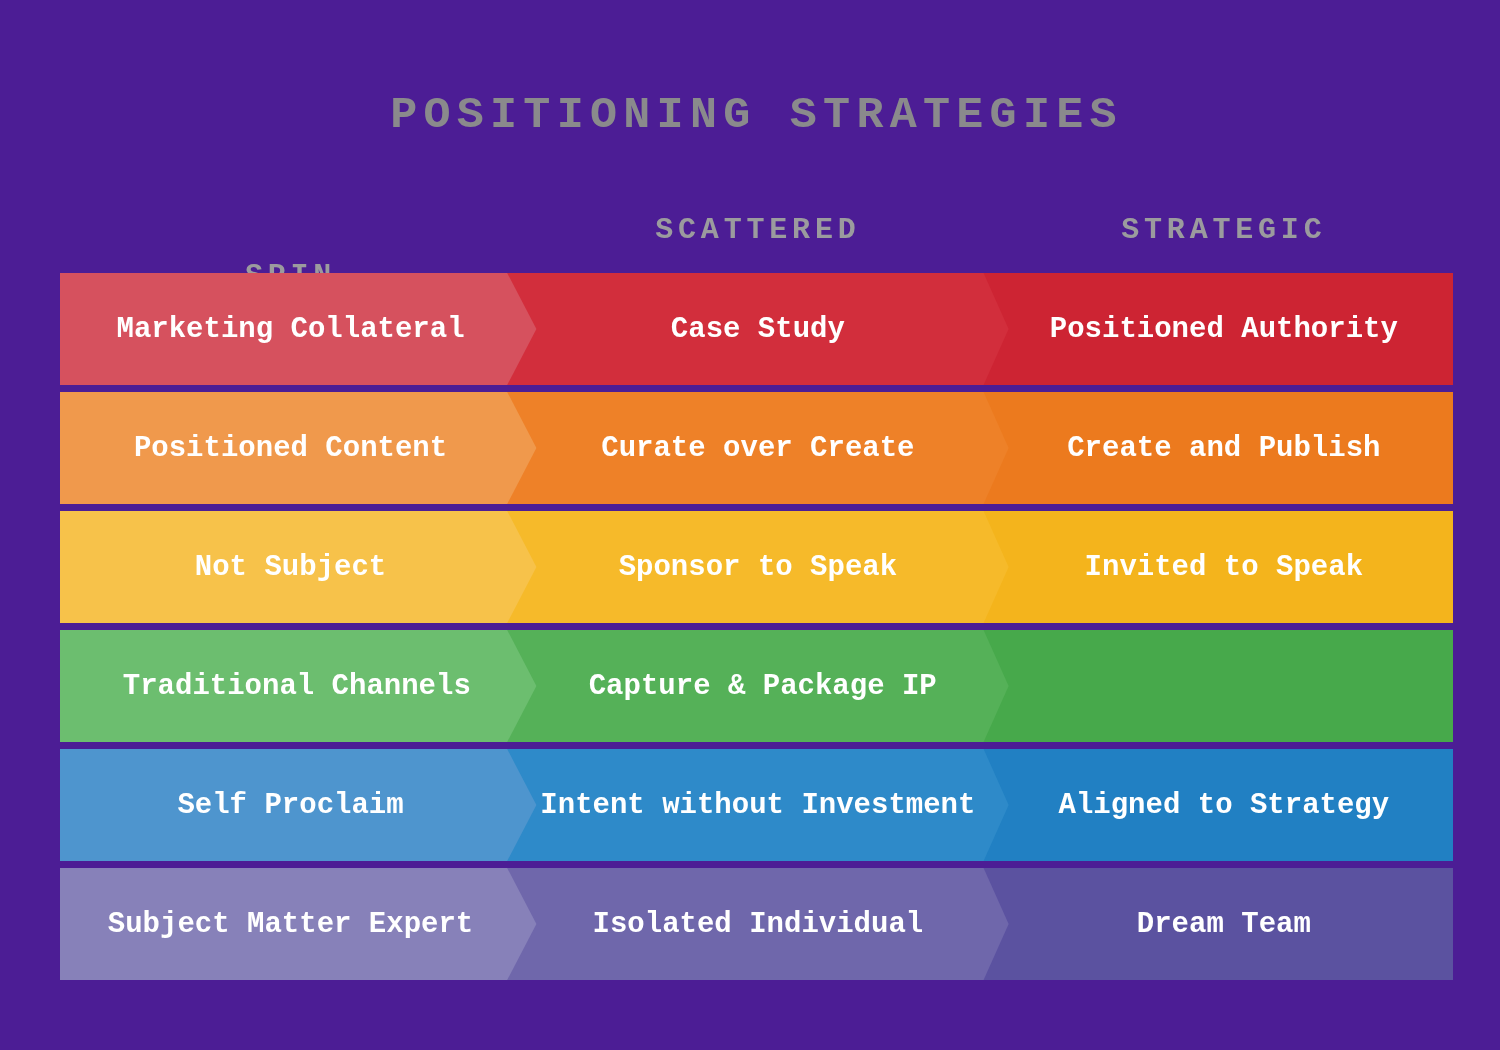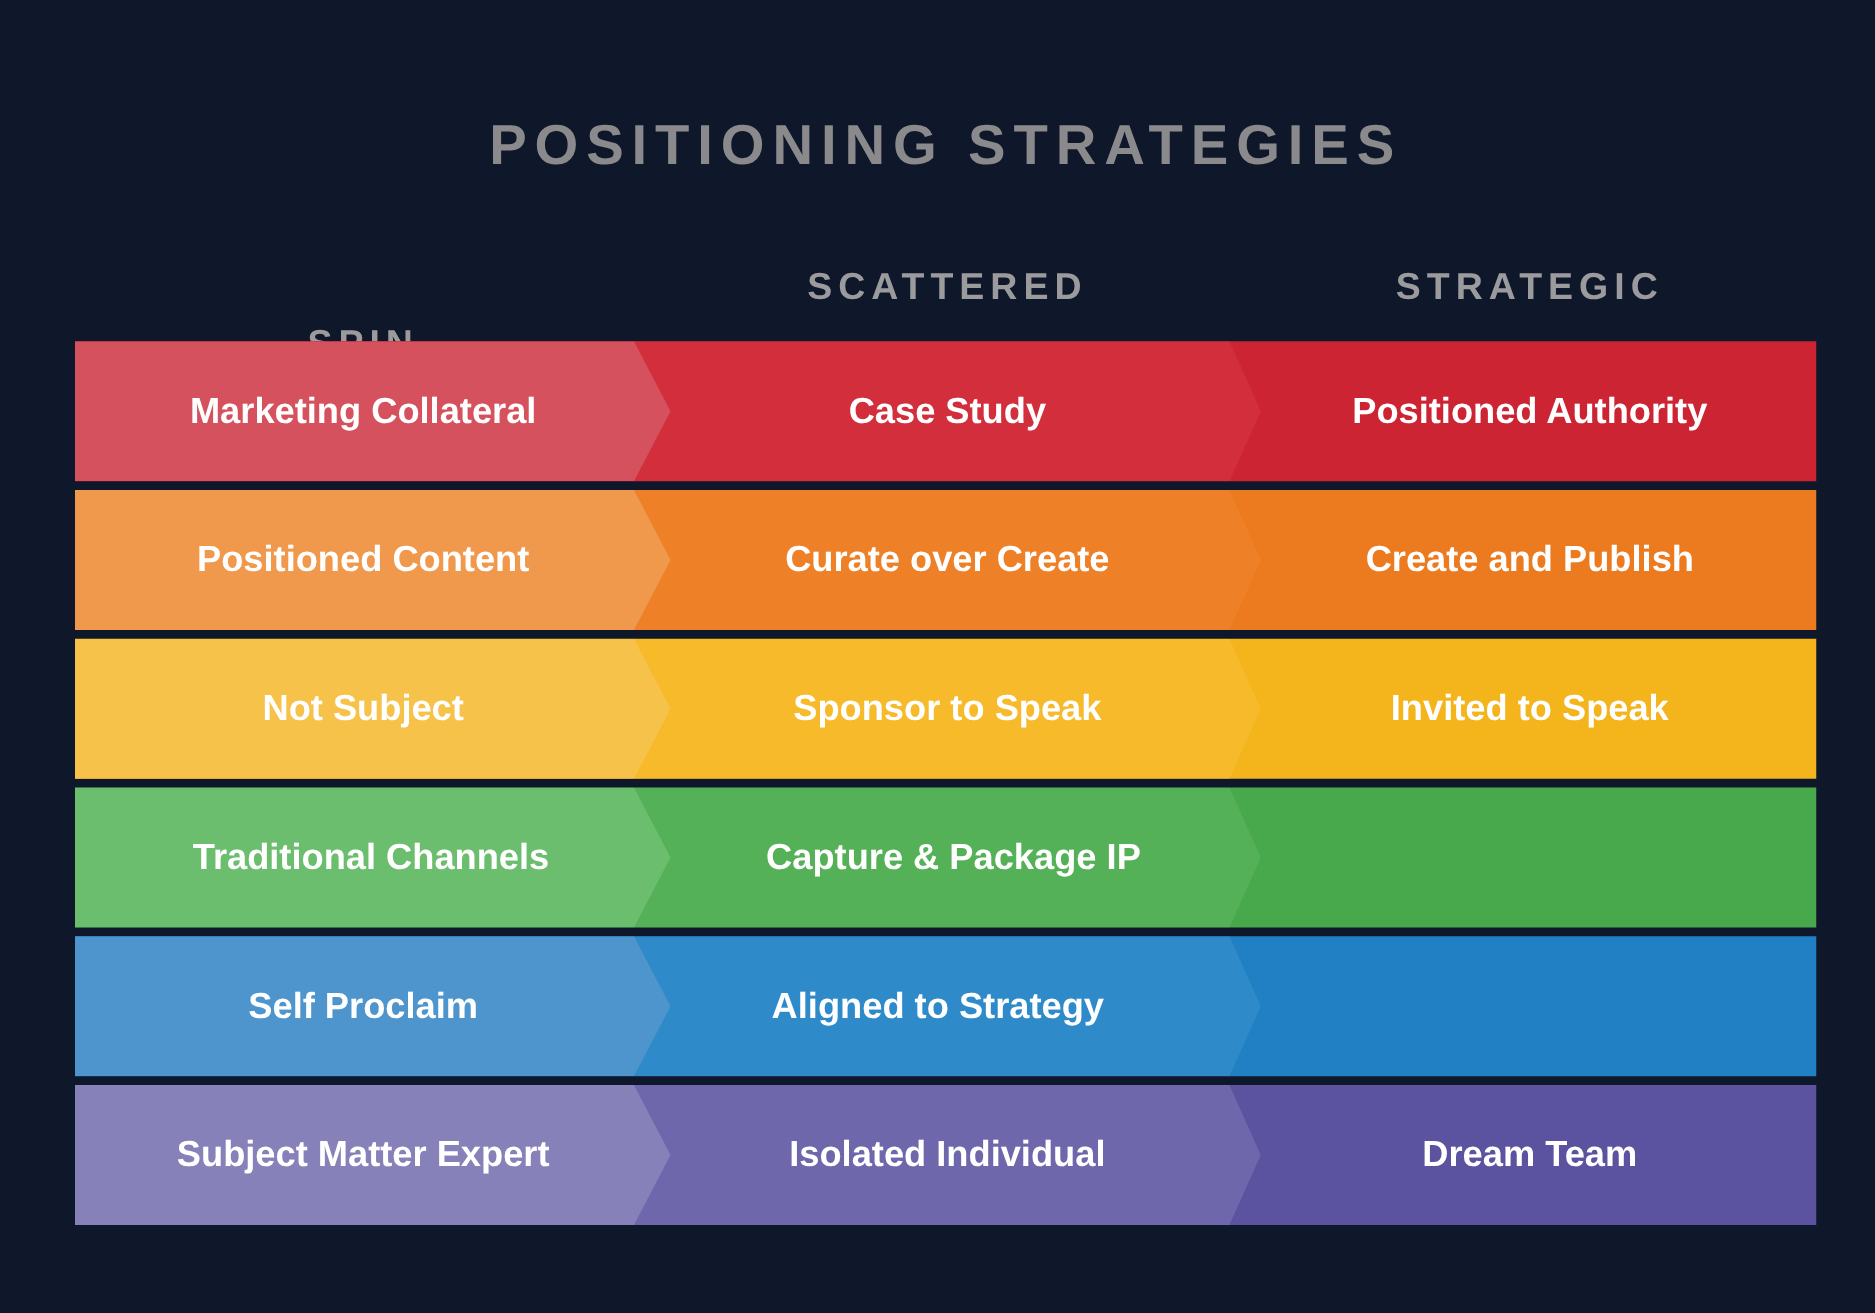--- a/index.html
+++ b/index.html
@@ -2,21 +2,21 @@
 <html><head>
 <meta charset="utf-8">
 <style>
   html, body { margin: 0; padding: 0; }
   body {
     width: 1500px; height: 1050px;
     background: #ffffff;
     font-family: "Liberation Sans", sans-serif;
     overflow: hidden;
   }
-  .canvas { position: relative; width: 1500px; height: 1050px; background: #0f172a; }
+  .canvas { position: relative; width: 1500px; height: 1050px; background: #4c1d95; font-family: Liberation Mono, monospace; }
 
   .title {
     position: absolute; top: 90px; left: 60px; width: 1393px;
     text-align: center;
     font-size: 45px; font-weight: bold;
     letter-spacing: 0.14em;
     color: #8a8a8c;
     white-space: nowrap;
   }
 
@@ -115,20 +115,21 @@
         <div class="cell c2">Traditional Channels</div>
         <div class="cell c3">Capture &amp; Package IP</div>
       </div>
     </div>
 
     <div class="row" style="--c1: #4e95ce; --c2: #2e8ac9; --c3: #2180c3;">
       <div class="seg seg2"></div>
       <div class="seg seg1"></div>
       <div class="cells">
         <div class="cell c1">Self Proclaim</div>
+        <div class="cell c2">Intent without Investment</div>
         <div class="cell c3">Aligned to Strategy</div>
       </div>
     </div>
 
     <div class="row" style="--c1: #8781b9; --c2: #6f67ab; --c3: #5b52a0;">
       <div class="seg seg2"></div>
       <div class="seg seg1"></div>
       <div class="cells">
         <div class="cell c1">Subject Matter Expert</div>
         <div class="cell c2">Isolated Individual</div>

